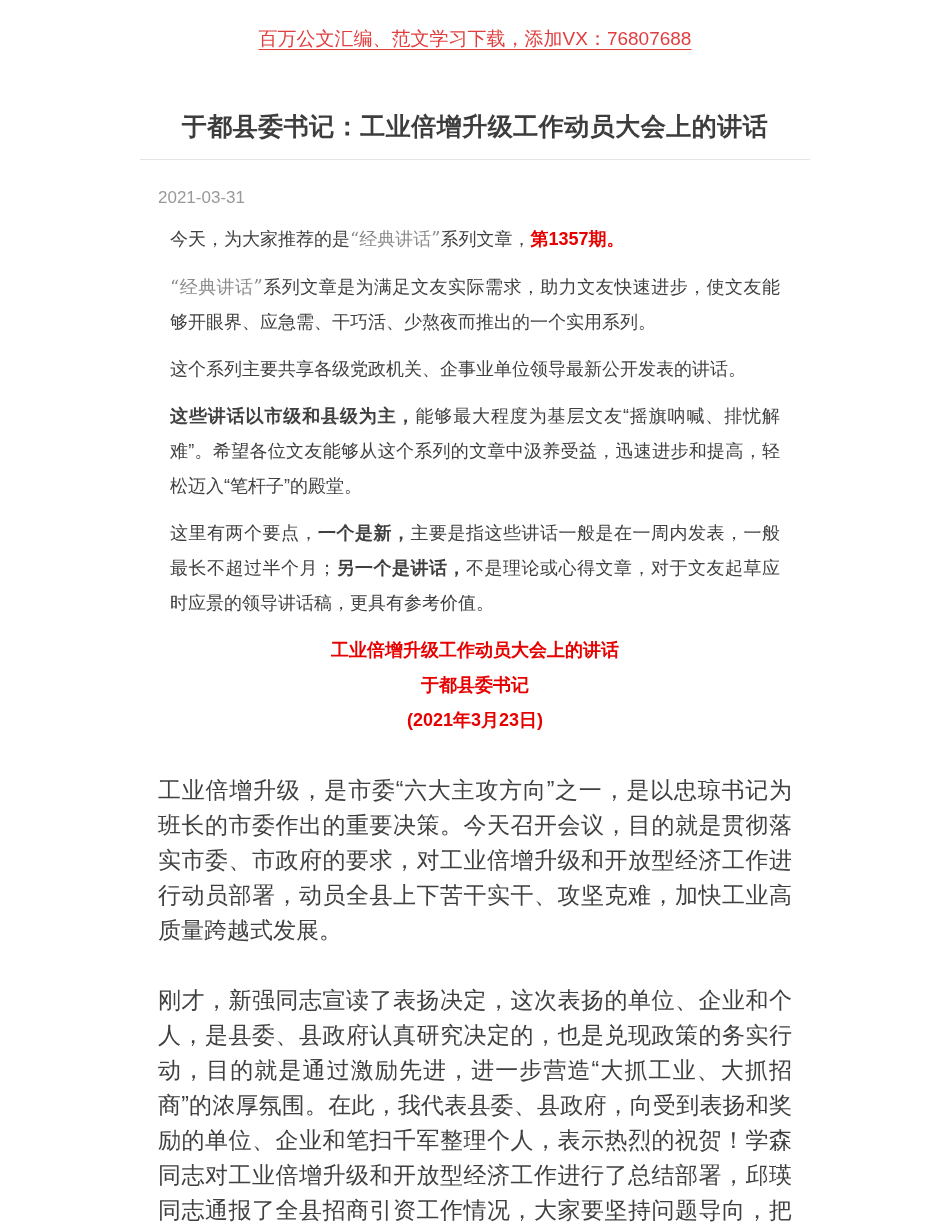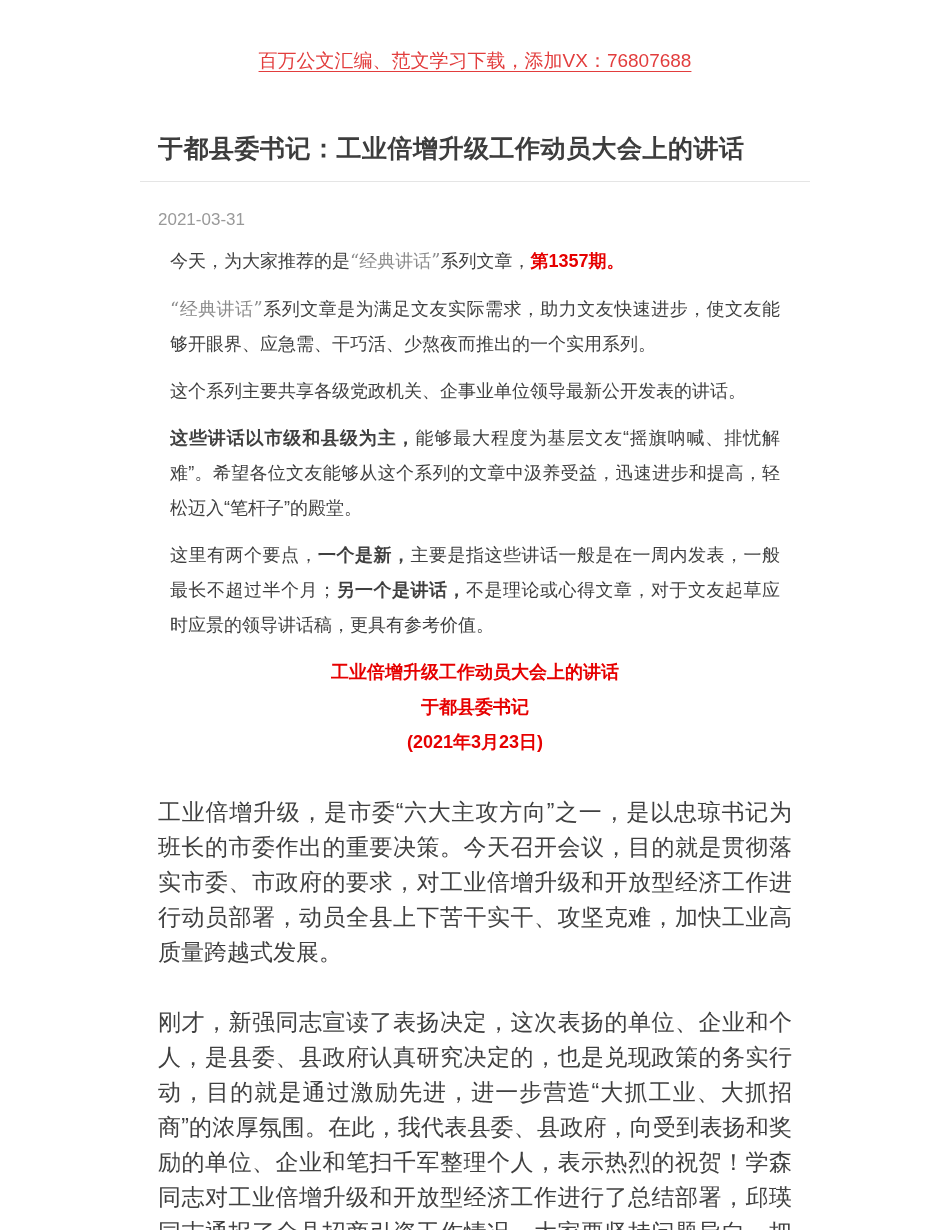--- a/index.html
+++ b/index.html
@@ -9,41 +9,42 @@
     background: #ffffff;
   }
   body {
     width: 950px;
     min-height: 1230px;
     font-family: "Liberation Sans", "DejaVu Sans", sans-serif;
     color: #404040;
     -webkit-font-smoothing: antialiased;
   }
   .banner {
-    padding-top: 48px;
+    padding-top: 26px;
     text-align: center;
     font-size: 19px;
     line-height: 26px;
   }
   .banner a {
     color: #e23d3d;
     text-decoration: underline;
     text-underline-offset: 4px;
     cursor: pointer;
   }
   .article {
     margin: 0 140px;
   }
   .article-title {
     margin: 58px 18px 0 18px;
     font-size: 25px;
     line-height: 32px;
     font-weight: 700;
     color: #3d3d3d;
     letter-spacing: 0.5px;
+    text-align: center;
   }
   .divider {
     border: none;
     border-top: 1px solid #e5e5e5;
     margin: 17px 0 0 0;
   }
   .publish-date {
     margin: 28px 18px 0 18px;
     color: #999999;
     font-size: 17px;

